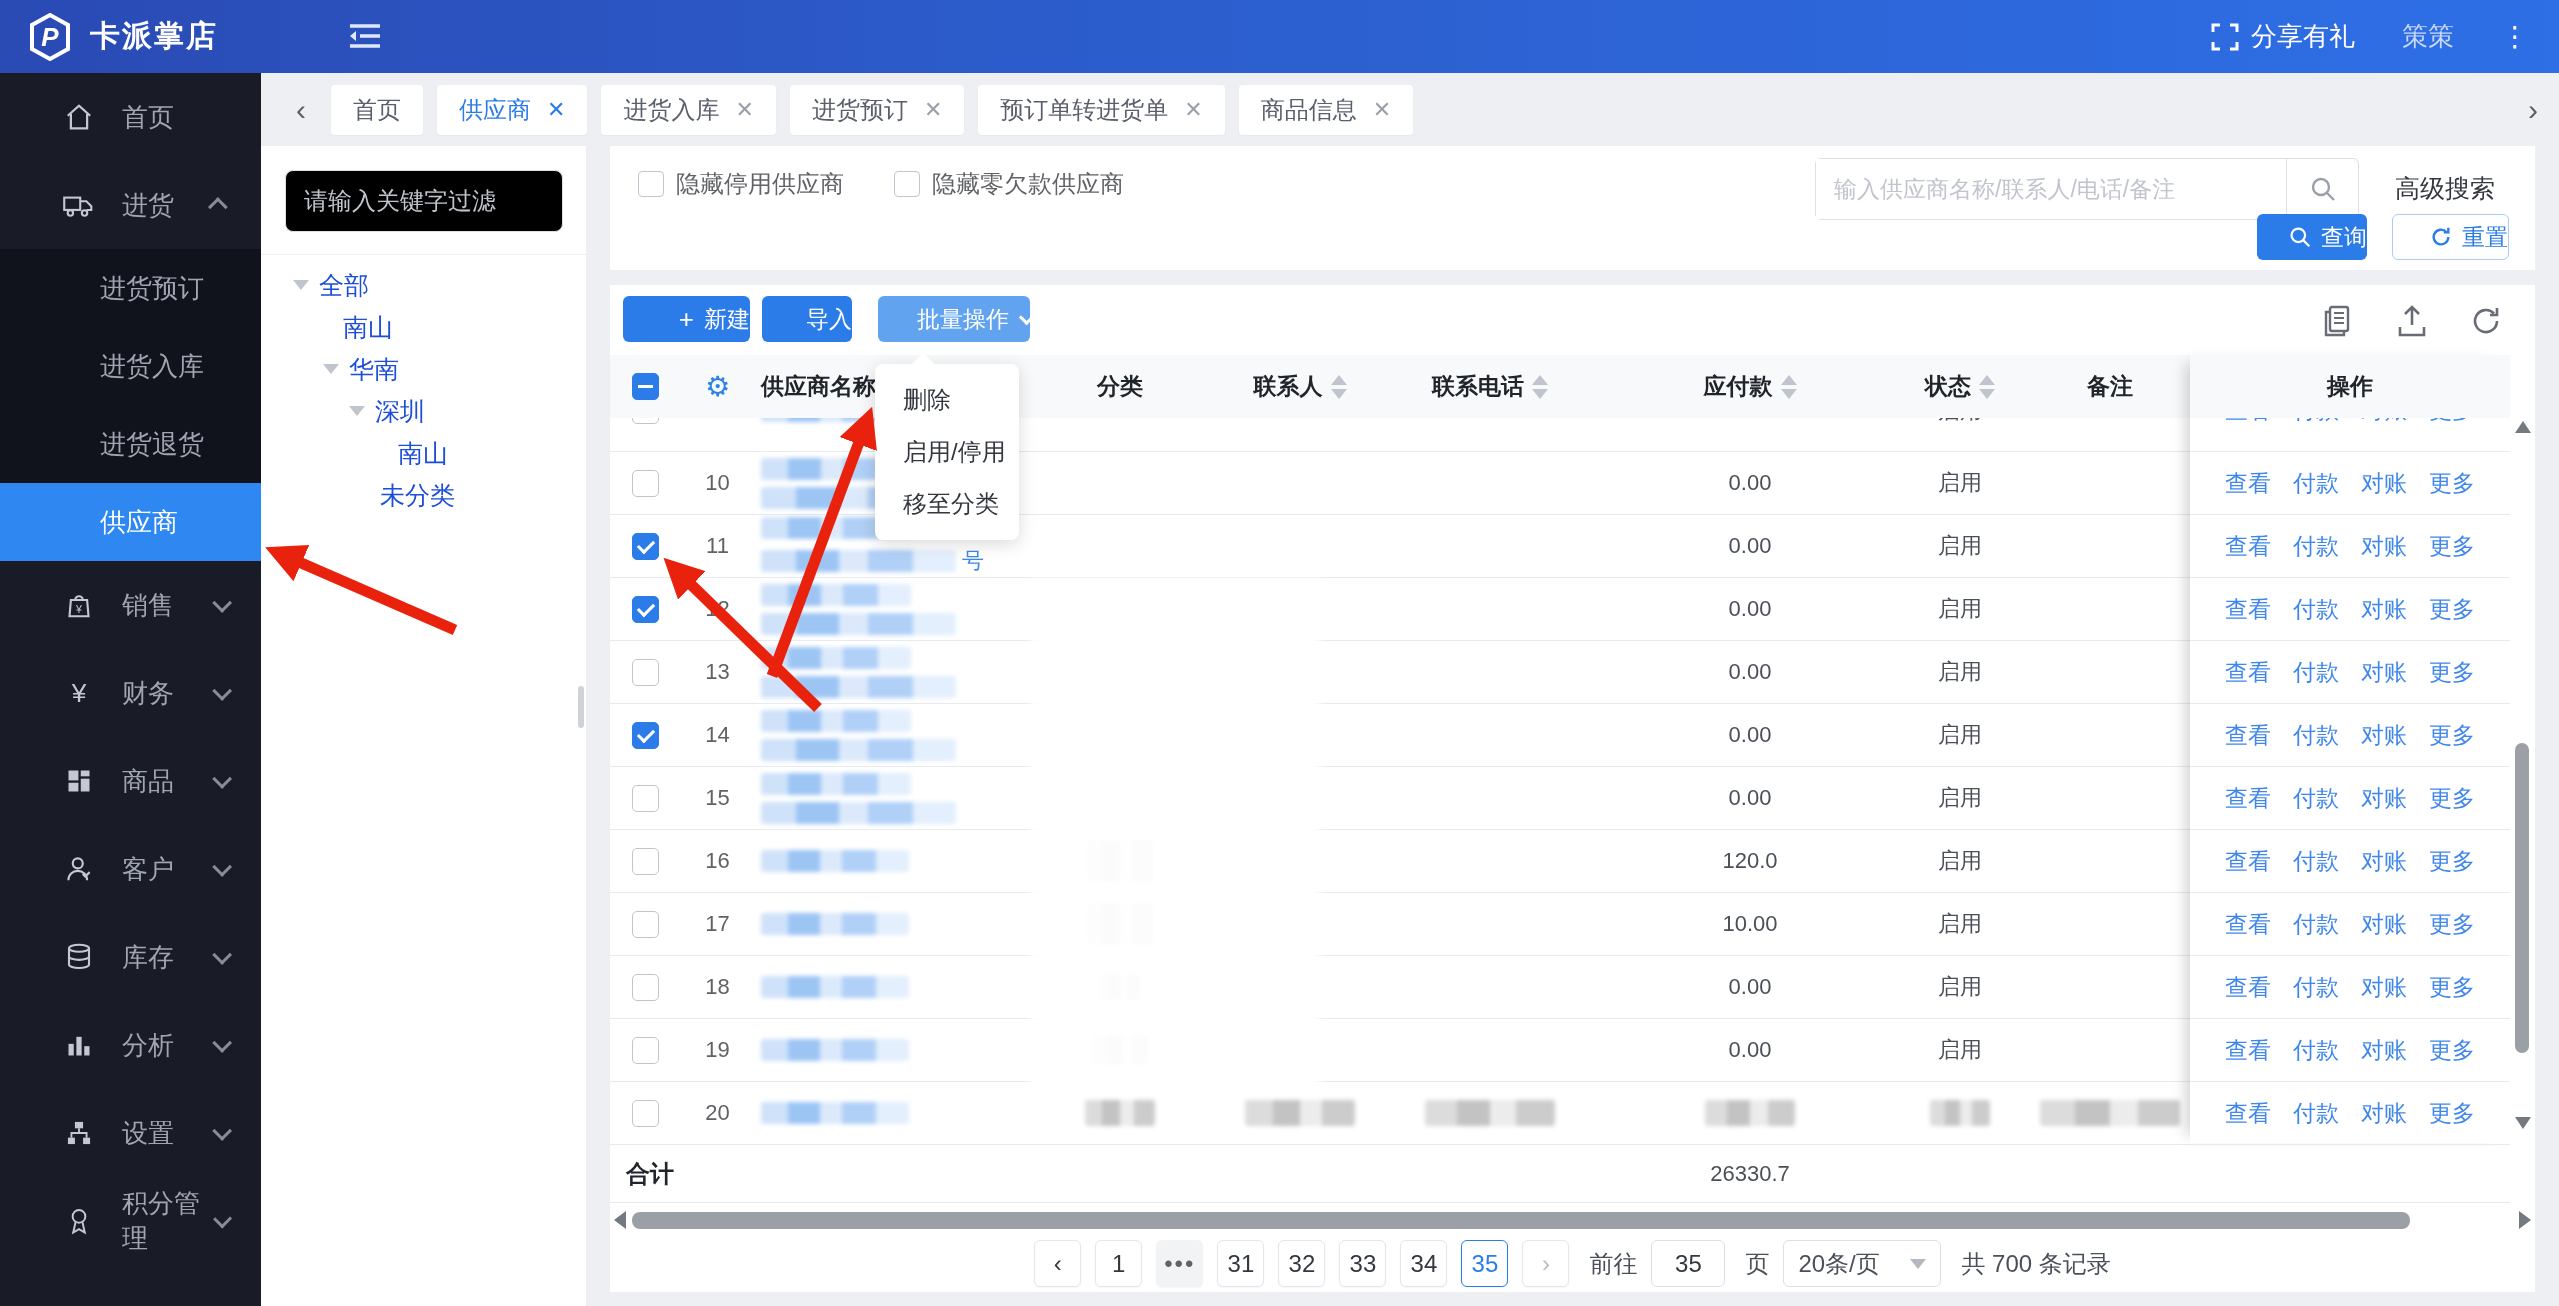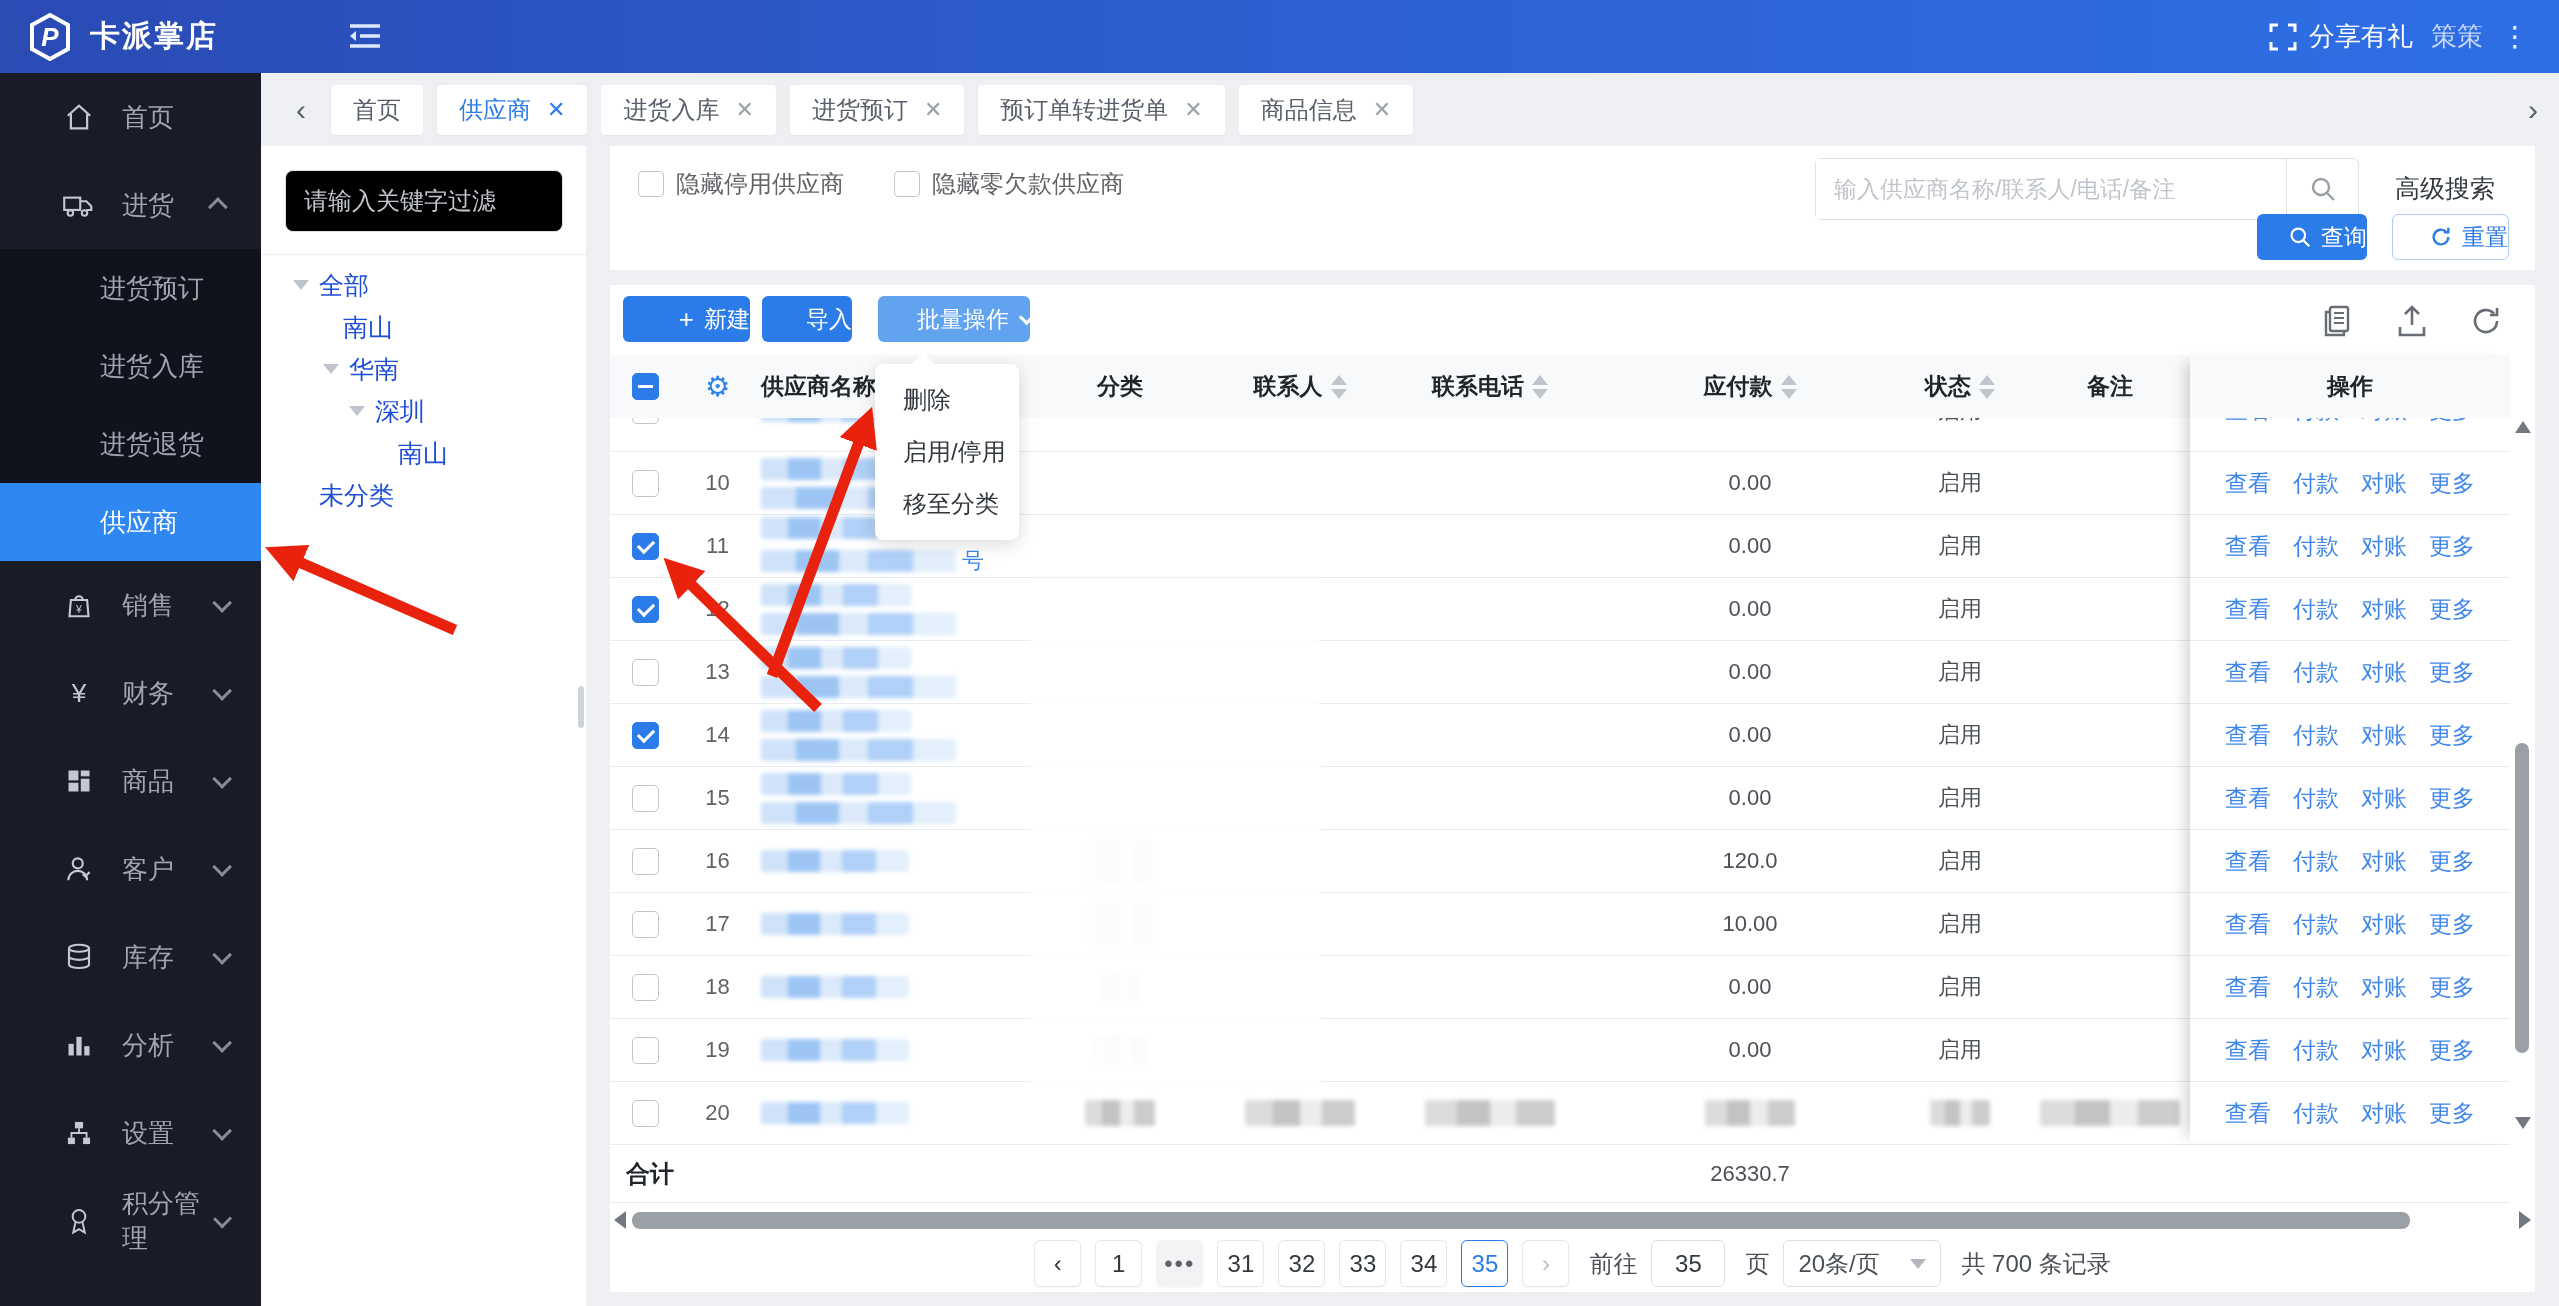--- a/index.html
+++ b/index.html
@@ -7,21 +7,21 @@
   body { font-family:"Liberation Sans","DejaVu Sans",sans-serif; background:#e9ebef; position:relative; font-size:22px; color:#303133; }
 
   
   .topbar { position:absolute; left:0; top:0; width:2559px; height:73px;
     background:linear-gradient(90deg,#2a4ab4 0%,#2c5ccb 40%,#2e6fe6 100%);
     display:flex; align-items:center; color:#fff; z-index:20; }
   .logo-wrap { display:flex; align-items:center; gap:16px; padding-left:26px; }
   .logo-hex { width:48px; height:48px; }
   .app-title { font-size:30px; font-weight:bold; letter-spacing:2px; }
   .collapse-btn { margin-left:130px; cursor:pointer; }
-  .topbar-right { margin-left:auto; display:flex; align-items:center; gap:18px; padding-right:30px; }
+  .topbar-right { margin-left:auto; display:flex; align-items:center; gap:47px; padding-right:30px; }
   .share-link { font-size:26px; display:flex; align-items:center; gap:12px; cursor:pointer; }
   .user-name { font-size:26px; color:#c9d8f8; cursor:pointer; }
   .kebab { font-size:28px; letter-spacing:0; line-height:10px; cursor:pointer; }
 
   
   .sidebar { position:absolute; left:0; top:73px; width:261px; height:1233px; background:#191b27; z-index:15; }
   .side-item { height:88px; display:flex; align-items:center; color:#a0a5b1; font-size:26px; cursor:pointer; padding:0 34px 0 62px; }
   .side-item .s-icon { width:34px; height:34px; margin-right:26px; flex:0 0 34px; display:flex; align-items:center; justify-content:center; }
   .side-item .chev { margin-left:auto; }
   .submenu { background:#10121c; }
@@ -345,21 +345,21 @@
         <span class="caret"></span>
         <span>华南</span>
       </div>
       <div class="tree-node" style="padding-left: 88px;">
         <span class="caret"></span>
         <span>深圳</span>
       </div>
       <div class="tree-node" style="padding-left: 137px;">
         <span>南山</span>
       </div>
-      <div class="tree-node" style="padding-left: 58px;">
+      <div class="tree-node" style="padding-left: 119px;">
         <span>未分类</span>
       </div>
     </div>
   <div class="tree-thumb"></div>
 </div>
 
 <div class="main">
 
   <div class="filter-card">
     <div class="chk-group">

